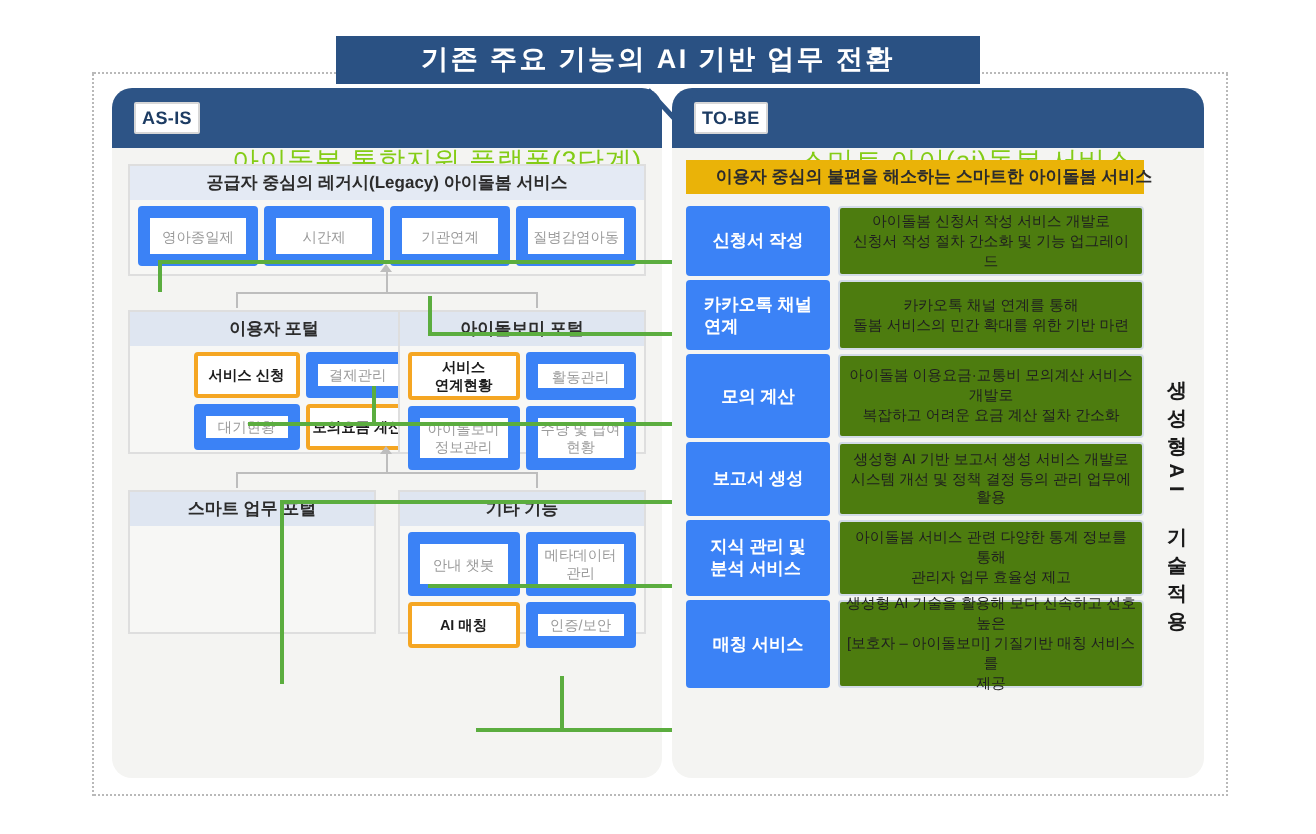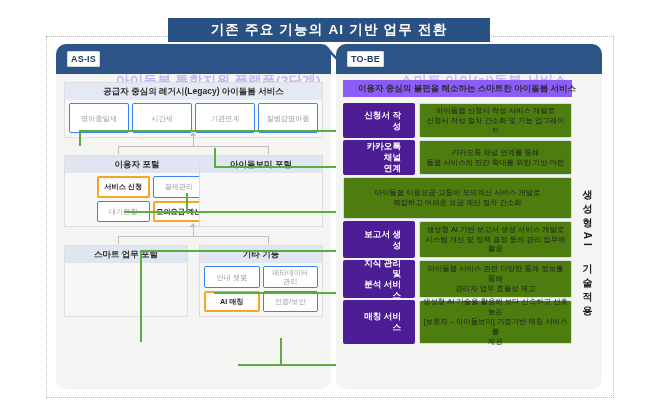--- a/index.html
+++ b/index.html
@@ -50,21 +50,21 @@
   }
   .panel.right .panel-head{background:#2d5486;}
   .badge{
     margin-left:11px;
     background:#ffffff;color:#1d3c63;
     font-size:9px;font-weight:bold;letter-spacing:.2px;
     padding:2px 3px;border:1px solid #d7d7d7;
     border-radius:1px;white-space:nowrap;
   }
   .panel-title{
-    color:#c4b5fd;font-size:13.5px;font-weight:bold;
+    color:#84cc16;font-size:13.5px;font-weight:normal;
     margin-left:16px;white-space:nowrap;letter-spacing:.3px;margin-top:44px;
   }
 
   .panel-body{
     position:absolute;left:0;right:0;top:30px;bottom:0;
     border-radius:0 0 10px 10px;
   }
 
   
   .group{
@@ -81,21 +81,21 @@
     white-space:nowrap;
   }
   .group.wide .group-head{background:#e4eaf4;}
 
   .cellgrid{
     position:absolute;left:4px;right:4px;top:20px;bottom:4px;
     display:grid;gap:3px;
   }
   .cell{
     background:#ffffff;
-    border:1px solid #3b82f6;
+    border:6px solid #3b82f6;
     border-radius:2px;
     display:flex;align-items:center;justify-content:center;
     text-align:center;
     font-size:7.2px;line-height:1.25;
     color:#9b9b9b;
     box-sizing:border-box;
     padding:1px;
   }
   .cell.hl{
     border:2px solid #f5a623;
@@ -118,36 +118,36 @@
   .gh{height:2px;}
   .garrow{
     position:absolute;width:0;height:0;
     border-top:4px solid transparent;border-bottom:4px solid transparent;
     border-left:6px solid #5bad3f;
   }
 
   
   .r-head{
     position:absolute;left:7px;right:30px;top:6px;height:17px;
-    background:#8b5cf6;
+    background:#eab308;
     display:flex;align-items:center;justify-content:center;
     color:#2c2c2c;font-size:8.5px;font-weight:bold;white-space:nowrap;padding-left:19px;
   }
   .r-row{
     position:absolute;left:7px;right:30px;
     display:flex;align-items:stretch;gap:4px;
   }
   .r-key{
     width:72px;flex:0 0 72px;
-    background:#4c1d95;
+    background:#3b82f6;
     border-radius:2px;
     color:#ffffff;font-size:8.6px;font-weight:bold;
     display:flex;align-items:center;justify-content:center;
-    text-align:right;line-height:1.25;
-    box-sizing:border-box;padding:14px;
+    text-align:left;line-height:1.25;
+    box-sizing:border-box;padding:3px;
   }
   .r-desc{
     flex:1 1 auto;
     background:#4d7c0f;
     border:1px solid #d3dbe8;
     border-radius:2px;
     color:#1f1f1f;font-size:7.4px;line-height:1.35;
     display:flex;align-items:center;justify-content:center;
     text-align:center;
     box-sizing:border-box;padding:2px 3px;
@@ -207,20 +207,26 @@
         <div class="cellgrid" style="grid-template-columns:repeat(2,1fr);grid-template-rows:repeat(2,1fr);padding-left:28px;">
           <div class="cell hl">서비스 신청</div>
           <div class="cell">결제관리</div>
           <div class="cell">대기현황</div>
           <div class="cell hl">모의요금 계산</div>
         </div>
       </div>
 
       <div class="group" style="left:143px;top:81px;width:124px;height:72px;text-decoration:underline;">
         <div class="group-head">아이돌보미 포털</div>
+        <div class="cellgrid" style="grid-template-columns:repeat(2,1fr);grid-template-rows:repeat(2,1fr);">
+          <div class="cell hl">서비스<br>연계현황</div>
+          <div class="cell">활동관리</div>
+          <div class="cell">아이돌보미<br>정보관리</div>
+          <div class="cell">수당 및 급여<br>현황</div>
+        </div>
       </div>
 
       <div class="vline" style="left:137px;top:153px;height:9px;"></div>
       <div class="hline" style="left:62px;top:162px;width:150px;"></div>
       <div class="vline" style="left:62px;top:162px;height:8px;"></div>
       <div class="vline" style="left:212px;top:162px;height:8px;"></div>
       <div class="uparrow" style="left:134px;top:149px;"></div>
 
       <div class="group" style="left:8px;top:171px;width:124px;height:72px;">
         <div class="group-head">스마트 업무 포털</div>
@@ -291,20 +297,21 @@
         <div class="r-key">신청서 작성</div>
         <div class="r-desc">아이돌봄 신청서 작성 서비스 개발로<br>신청서 작성 절차 간소화 및 기능 업그레이드</div>
       </div>
 
       <div class="r-row" style="top:66px;height:35px;">
         <div class="r-key">카카오톡 채널<br>연계</div>
         <div class="r-desc">카카오톡 채널 연계를 통해<br>돌봄 서비스의 민간 확대를 위한 기반 마련</div>
       </div>
 
       <div class="r-row" style="top:103px;height:42px;">
+        <div class="r-key">모의 계산</div>
         <div class="r-desc">아이돌봄 이용요금·교통비 모의계산 서비스 개발로<br>복잡하고 어려운 요금 계산 절차 간소화</div>
       </div>
 
       <div class="r-row" style="top:147px;height:37px;">
         <div class="r-key">보고서 생성</div>
         <div class="r-desc">생성형 AI 기반 보고서 생성 서비스 개발로<br>시스템 개선 및 정책 결정 등의 관리 업무에 활용</div>
       </div>
 
       <div class="r-row" style="top:186px;height:38px;">
         <div class="r-key">지식 관리 및<br>분석 서비스</div>

